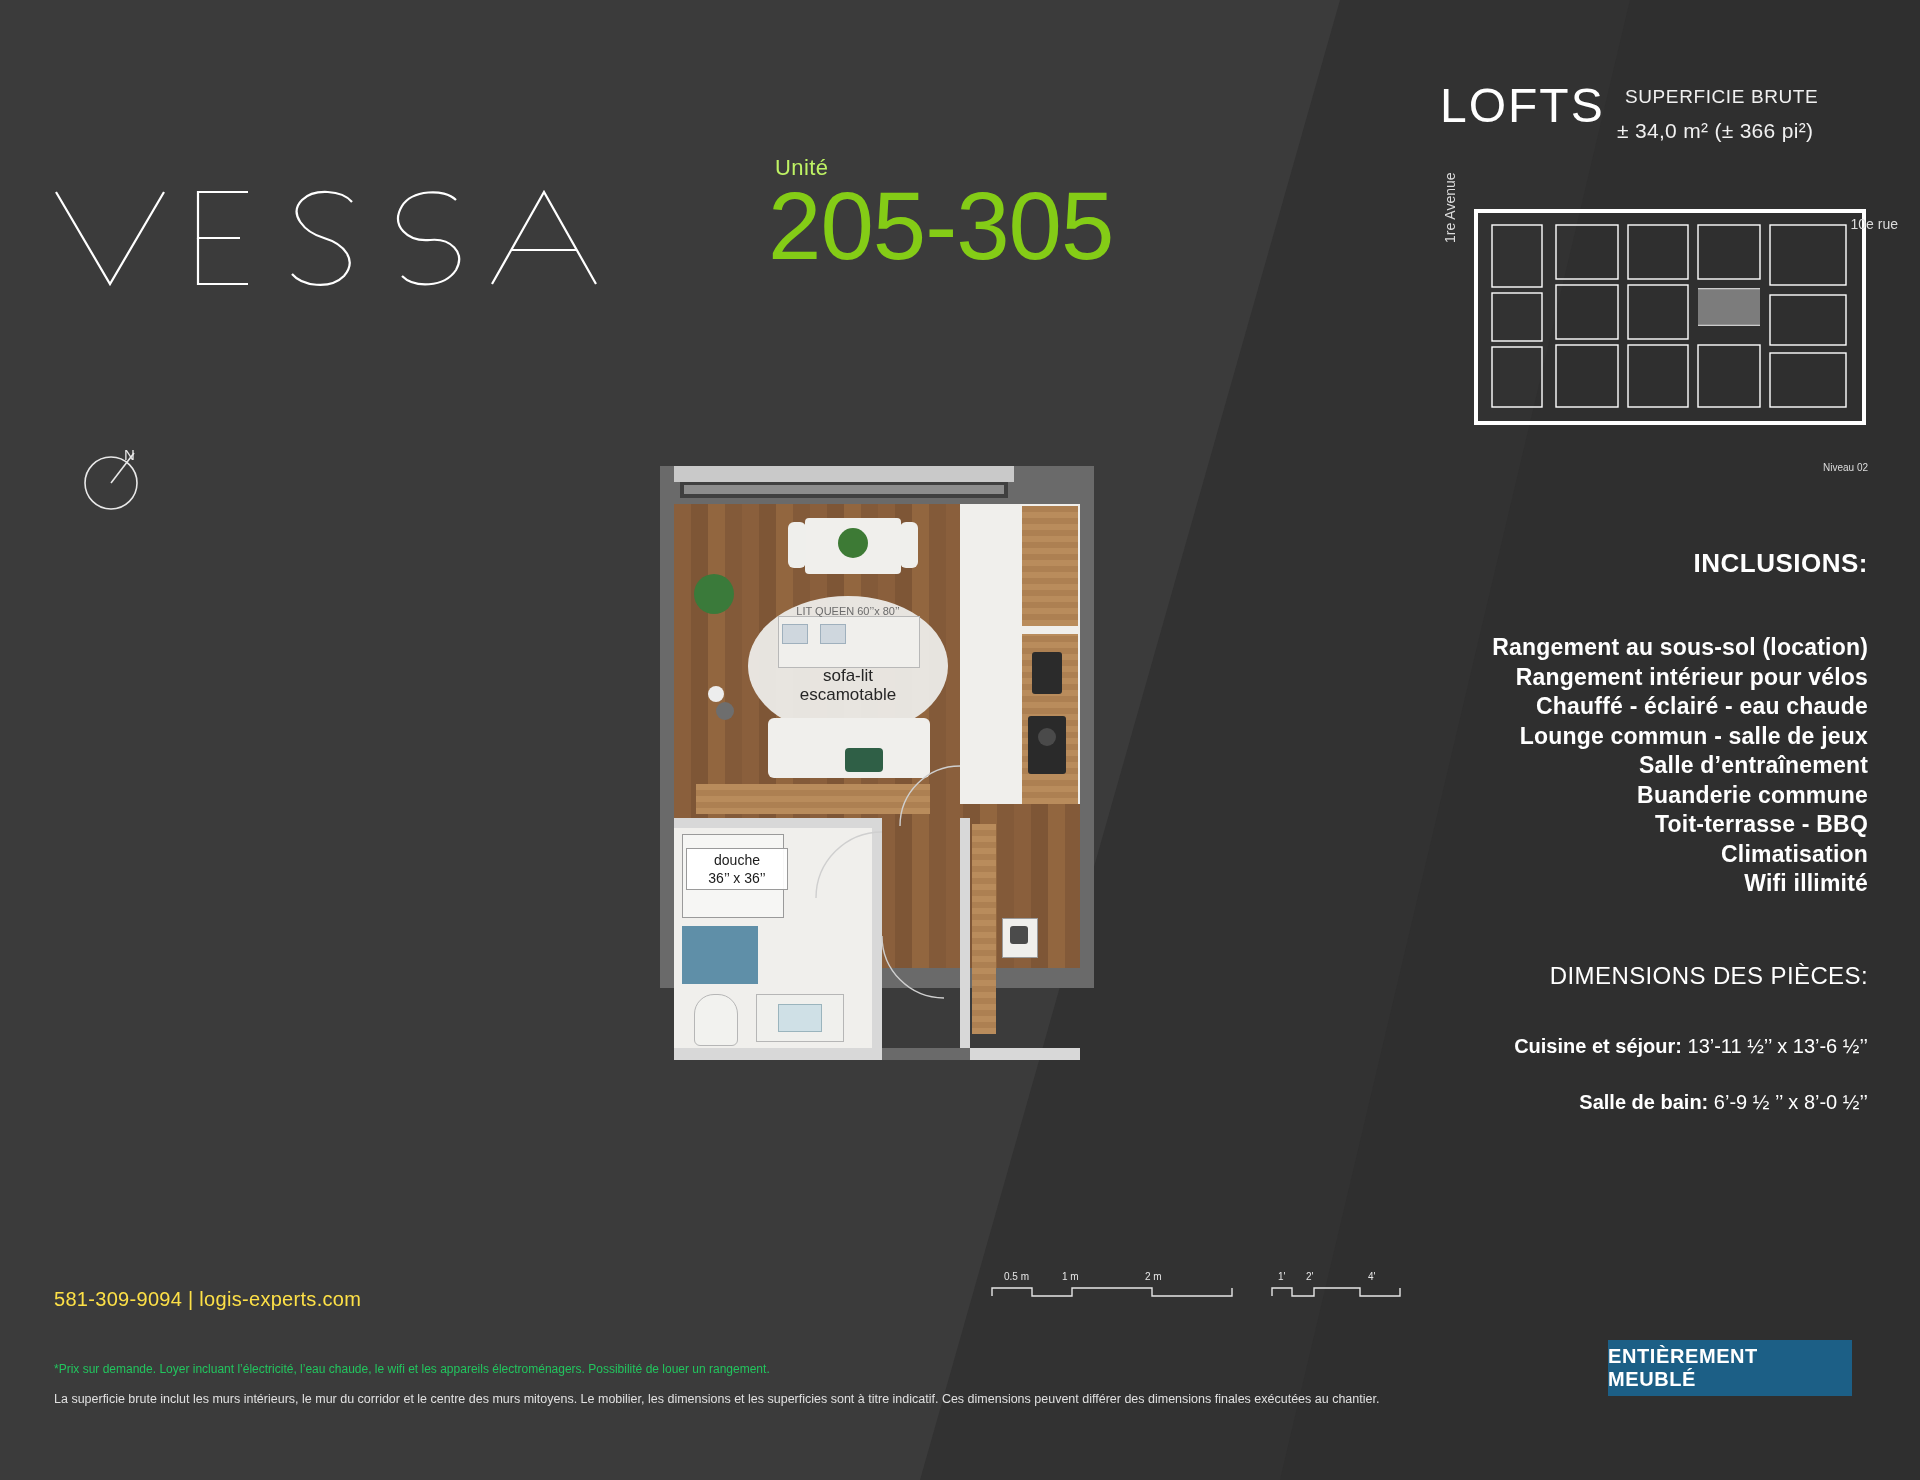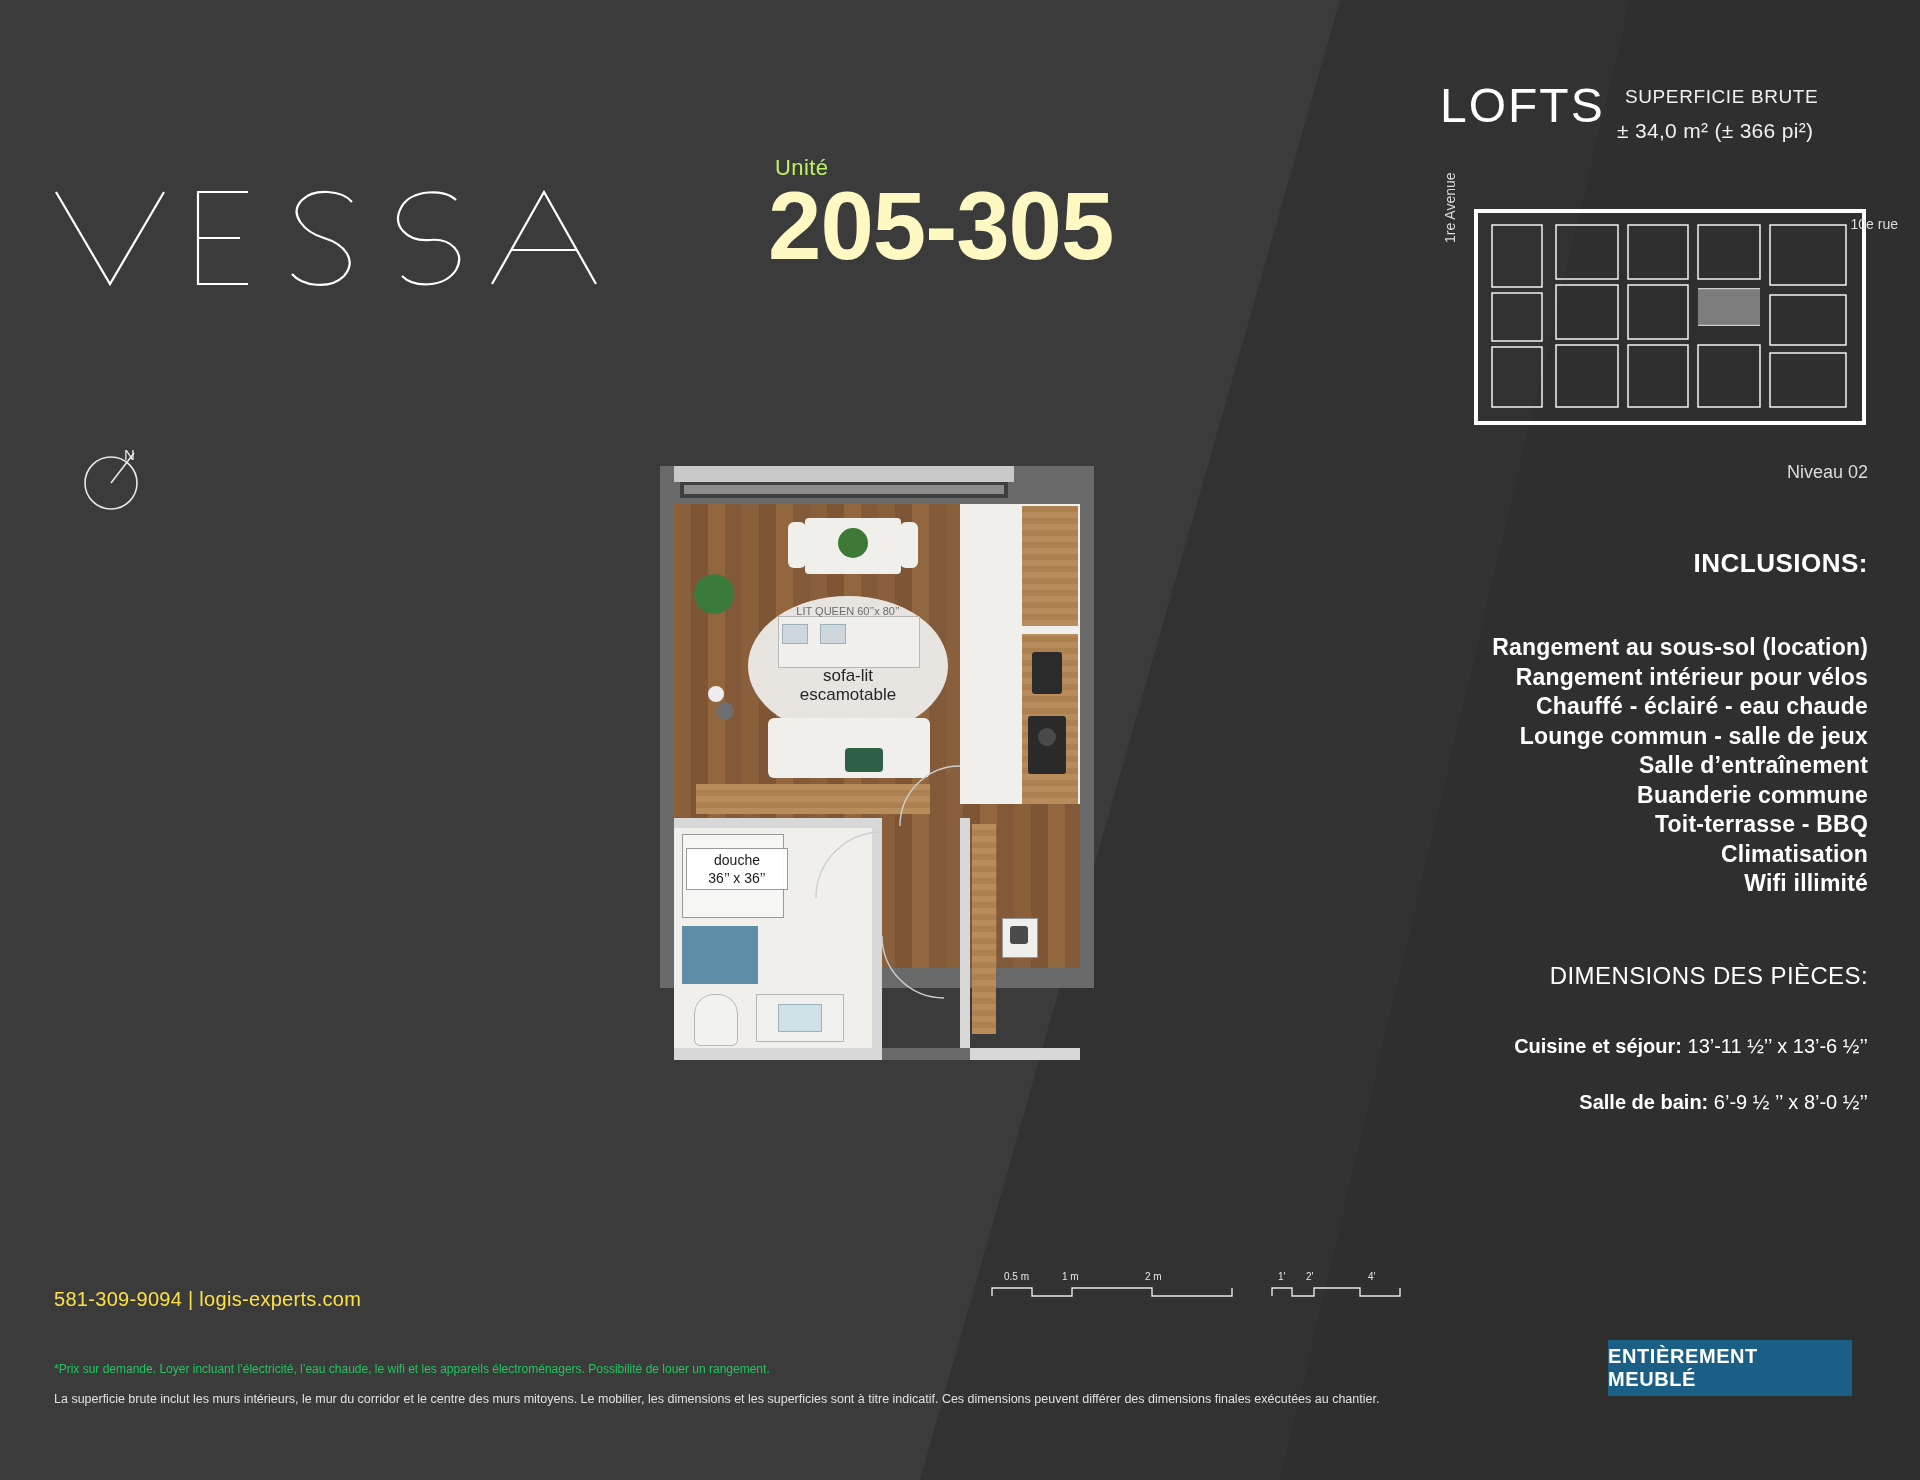--- a/index.html
+++ b/index.html
@@ -58,24 +58,24 @@
     top: 155px;
     font-size: 22px;
     letter-spacing: .4px;
     color: #bef264;
   }
   .unit-number {
     position: absolute;
     left: 768px;
     top: 178px;
     font-size: 96px;
-    font-weight: bold;
+    font-weight: normal;
     letter-spacing: -1px;
     line-height: 1;
-    color: #fef9c3;
+    color: #84cc16;
   }
 
   
   .lofts {
     position: absolute;
     left: 1440px;
     top: 78px;
     font-size: 48px;
     letter-spacing: 2px;
     font-weight: 300;
@@ -120,21 +120,21 @@
     top: 243px;
     font-size: 14px;
     color: #dcdcdc;
     transform: rotate(-90deg);
     transform-origin: left top;
   }
   .kp-level {
     position: absolute;
     right: 52px;
     top: 462px;
-    font-size: 18px;
+    font-size: 10px;
     color: #dcdcdc;
   }
 
   
   .inclusions-title {
     position: absolute;
     right: 52px;
     top: 548px;
     font-size: 26px;
     font-weight: bold;

